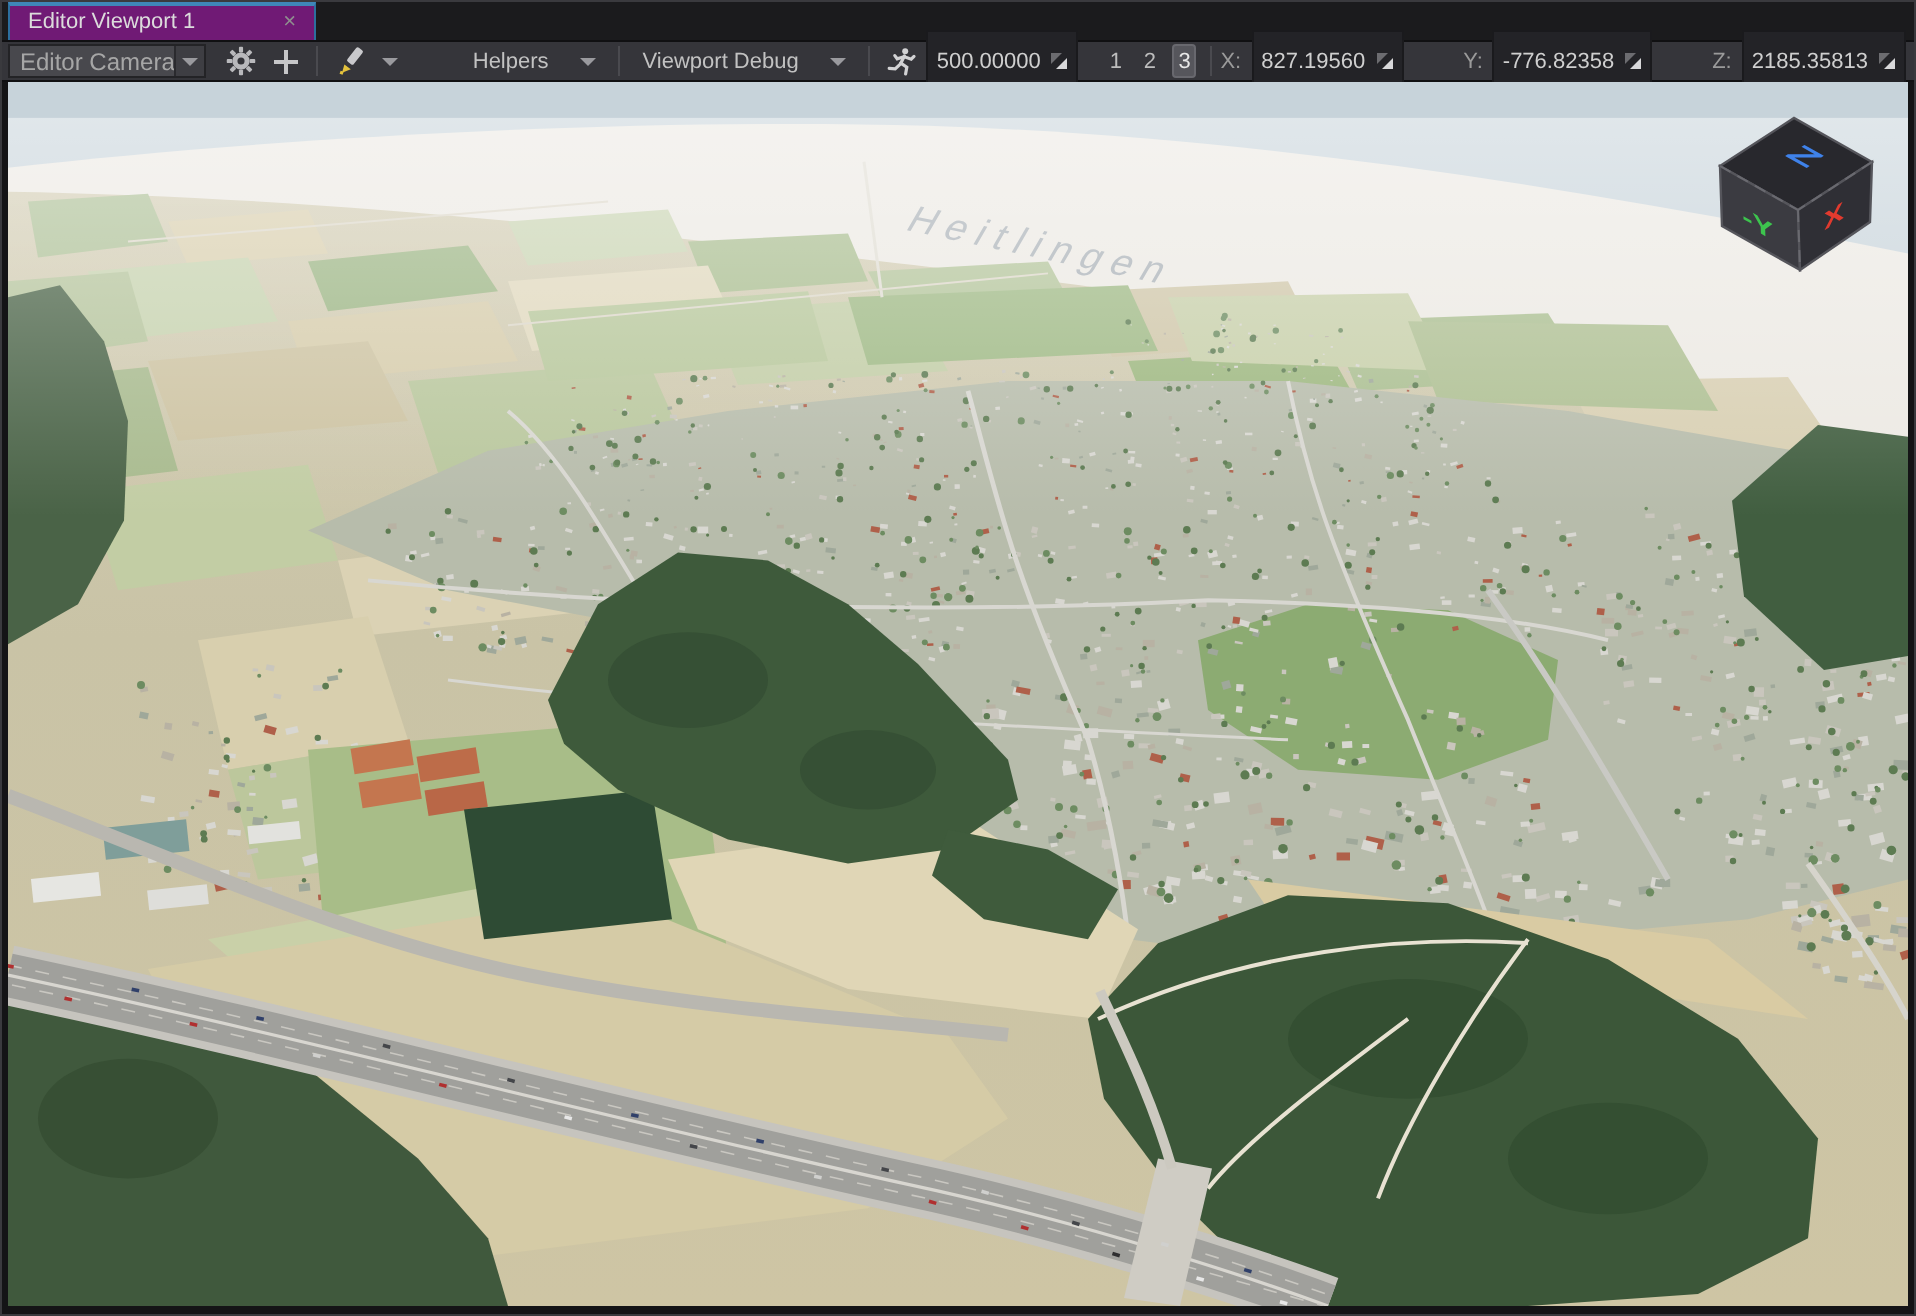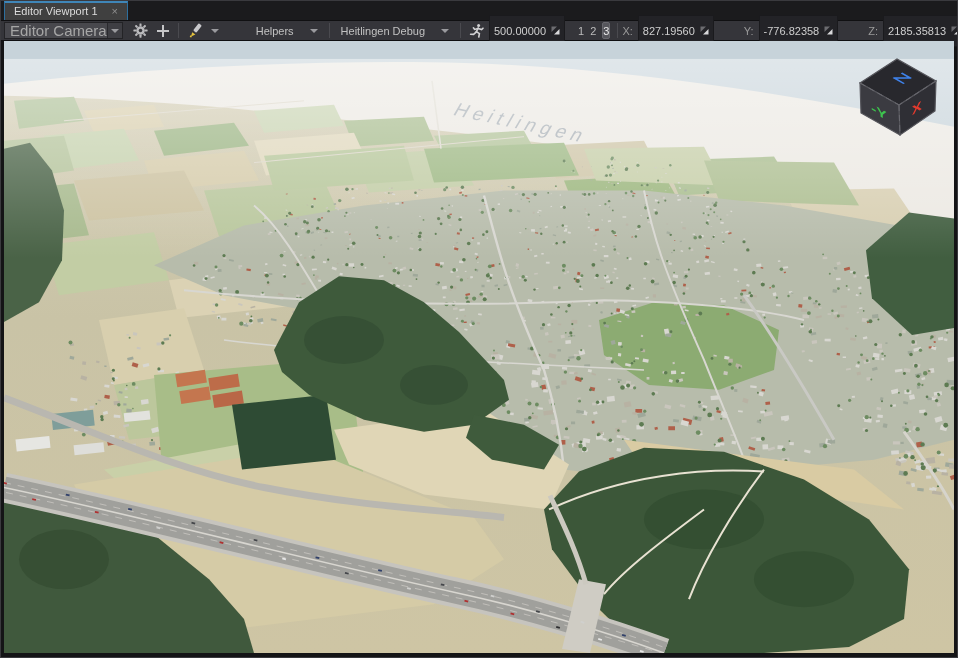--- a/index.html
+++ b/index.html
@@ -13,44 +13,45 @@
     display:flex;flex-direction:column;
     overflow:hidden;
   }
   
   .tabbar{
     height:19px;background:#1b1b1d;display:flex;align-items:stretch;
     padding-left:3px;flex:0 0 auto;
   }
   .tab{
     display:flex;align-items:center;
-    background:#404040;
+    background:#701a75;
     border-top:2px solid #3f86b8;
     border-left:1px solid #2d6f9e;
     border-right:1px solid #2d6f9e;
     padding:0 9px 0 9px;
     color:#dcdcdc;font-size:11px;line-height:15px;
     cursor:default;
+    gap:30px;
   }
   .tab-close{
     margin-left:14px;color:#8f8f8f;font-size:11px;line-height:11px;
   }
   
   .toolbar{
     height:21px;background:#35353a;border-top:1px solid #101012;
     border-bottom:1px solid #101012;
     display:flex;align-items:center;
     padding:0 4px 0 3px;
     color:#b4b4b4;font-size:11px;flex:0 0 auto;white-space:nowrap;
   }
   .combo{
     width:130px;height:17px;background:#48484d;border:1px solid #232326;
     display:flex;align-items:center;margin-right:6px;
   }
-  .combo-label{flex:1;padding-left:5px;color:#a6a6a6;font-size:15px;overflow:hidden;}
+  .combo-label{flex:1;padding-left:5px;color:#a6a6a6;font-size:12px;overflow:hidden;}
   .combo-arrow{width:15px;height:100%;background:#3e3e43;display:flex;align-items:center;justify-content:center;border-left:1px solid #2a2a2e;}
   .tri-down{width:0;height:0;border-left:4px solid transparent;border-right:4px solid transparent;border-top:4px solid #9a9a9e;}
   .tbtn{height:19px;display:flex;align-items:center;justify-content:center;padding:0 4px;cursor:default;}
   .sep{width:1px;height:15px;background:#242428;border-right:1px solid #4a4a4f;margin:0 4px;}
   .menu-btn{display:flex;align-items:center;gap:16px;padding:0 7px;height:19px;color:#c2c2c2;}
   .num-field{
     height:32px;background:#232327;border:1px solid #1a1a1d;
     display:flex;align-items:center;padding:0 4px;gap:5px;color:#cfcfcf;
   }
   .axis-label{color:#9a9a9a;margin:0 5px 0 0;}
@@ -127,21 +128,21 @@
     <div class="grow"></div>
 
     <div class="menu-btn">
       <span>Helpers</span>
       <span class="tri-down"></span>
     </div>
 
     <div class="sep"></div>
 
     <div class="menu-btn">
-      <span>Heitlingen Debug</span>
+      <span>Viewport Debug</span>
       <span class="tri-down"></span>
     </div>
 
     <div class="sep"></div>
 
     <div class="tbtn">
       <svg width="16" height="16" viewBox="0 0 16 16">
         <g stroke="#d2d2d4" stroke-width="1.6" fill="none" stroke-linecap="round">
           <circle cx="9.6" cy="2.6" r="1.5" fill="#d2d2d4" stroke="none"></circle>
           <path d="M9.2,5 L7.4,8.6"></path>

